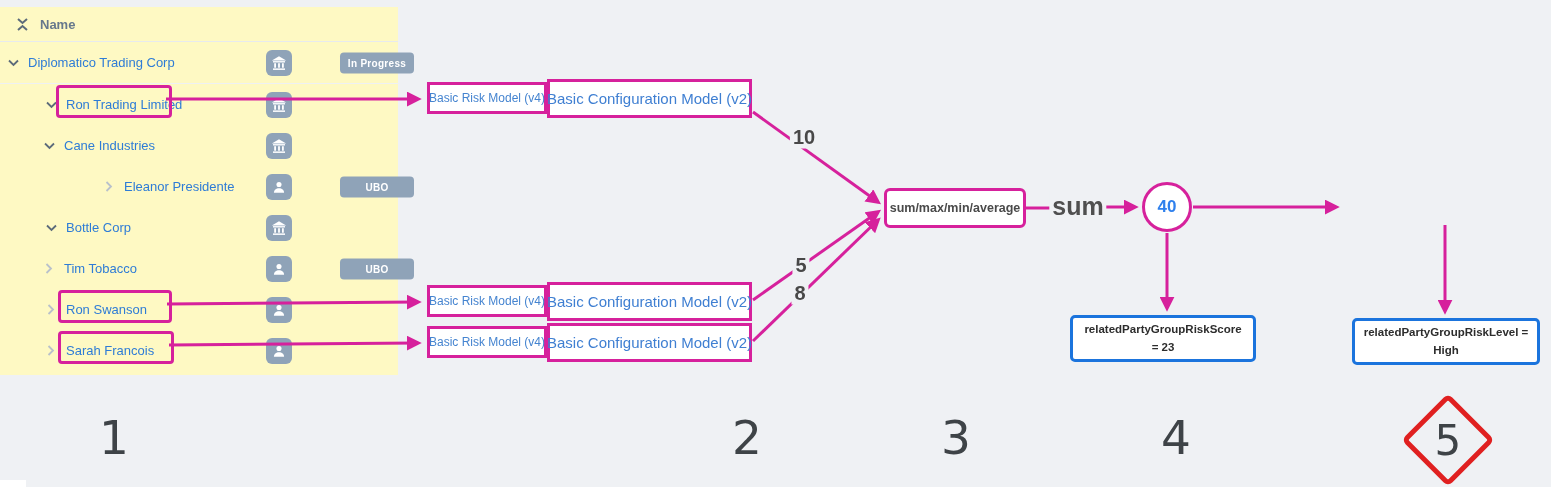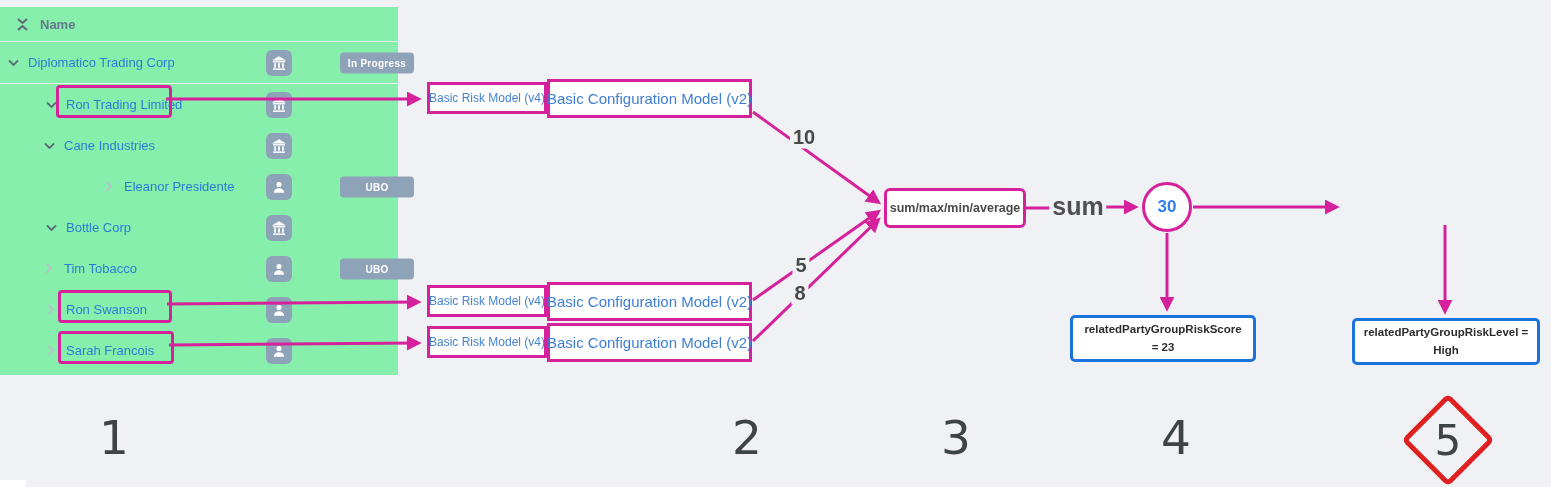--- a/index.html
+++ b/index.html
@@ -1,19 +1,19 @@
 <!DOCTYPE html>
 <html><head>
 <meta charset="utf-8">
 <style>
   html,body{margin:0;padding:0;background:#eff1f4;font-family:"Liberation Sans",sans-serif;}
   .stage{position:relative;width:1551px;height:487px;background:#eff1f4;overflow:hidden;}
 
   
-  .panel{position:absolute;left:0;top:7px;width:398px;height:368px;background:#86efac;}
+  .panel{position:absolute;left:0;top:7px;width:398px;height:368px;background:#fef9c3;}
   .tree-header{height:34px;display:flex;align-items:center;padding-left:15px;border-bottom:1px solid #e7eaee;}
   .tree-header .hdr-label{margin-left:11px;font-size:13px;font-weight:bold;color:#66788c;}
   .tree-row{position:relative;height:41px;display:flex;align-items:center;}
   .tree-row.first{border-bottom:1px solid #eef1f4;}
   .lvl0{padding-left:6px;} .lvl1{padding-left:44px;} .lvl2{padding-left:42px;} .lvl3{padding-left:102px;}
   .chev{width:14px;display:flex;align-items:center;justify-content:center;flex:0 0 14px;}
   .chev svg{display:block;}
   .chev-down{color:#5c6b7a;} .chev-right{color:#b9c1cb;}
   .tree-label{margin-left:8px;font-size:13px;color:#2e7cd6;white-space:nowrap;}
   .row-icon{position:absolute;left:266px;top:50%;transform:translateY(-50%);width:26px;height:26px;border-radius:6px;background:#8fa3b8;display:flex;align-items:center;justify-content:center;}
@@ -240,21 +240,21 @@
   <div class="node pair-risk" style="left:427px;top:326px;">Basic Risk Model (v4)</div>
   <div class="node pair-config" style="left:547px;top:323px;">Basic Configuration Model (v2)</div>
 
   <div class="node agg-box">sum/max/min/average</div>
 
   <div class="edge-label" style="left:804px;top:137px;">10</div>
   <div class="edge-label" style="left:801px;top:265px;">5</div>
   <div class="edge-label" style="left:800px;top:293px;">8</div>
   <div class="edge-label op-label" style="left:1078px;top:206px;">sum</div>
 
-  <div class="node score-circle">30</div>
+  <div class="node score-circle">40</div>
 
 
   <div class="node out-box score-out">relatedPartyGroupRiskScore = 23</div>
   <div class="node out-box level-out">relatedPartyGroupRiskLevel = High</div>
 
   <div class="step-num" style="left:114px;top:437px;">1</div>
   <div class="step-num" style="left:747px;top:437px;">2</div>
   <div class="step-num" style="left:956px;top:437px;">3</div>
   <div class="step-num" style="left:1176px;top:437px;">4</div>
   <div class="step-diamond">

